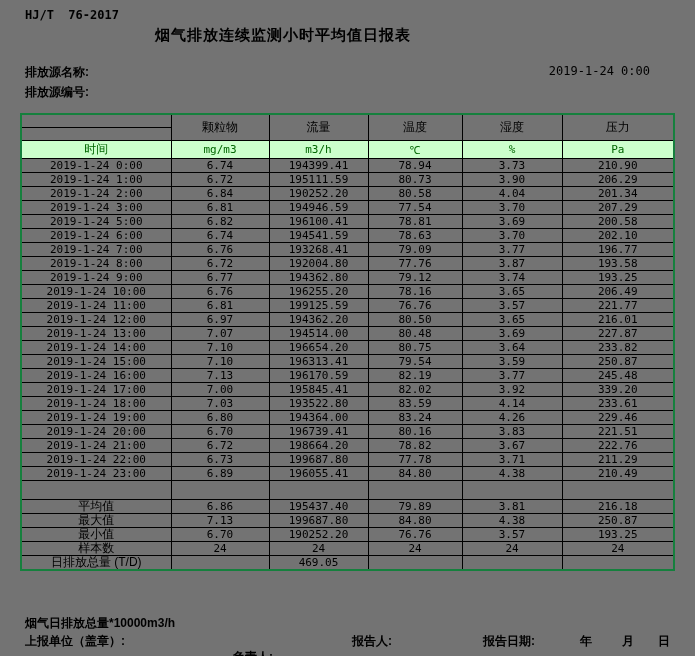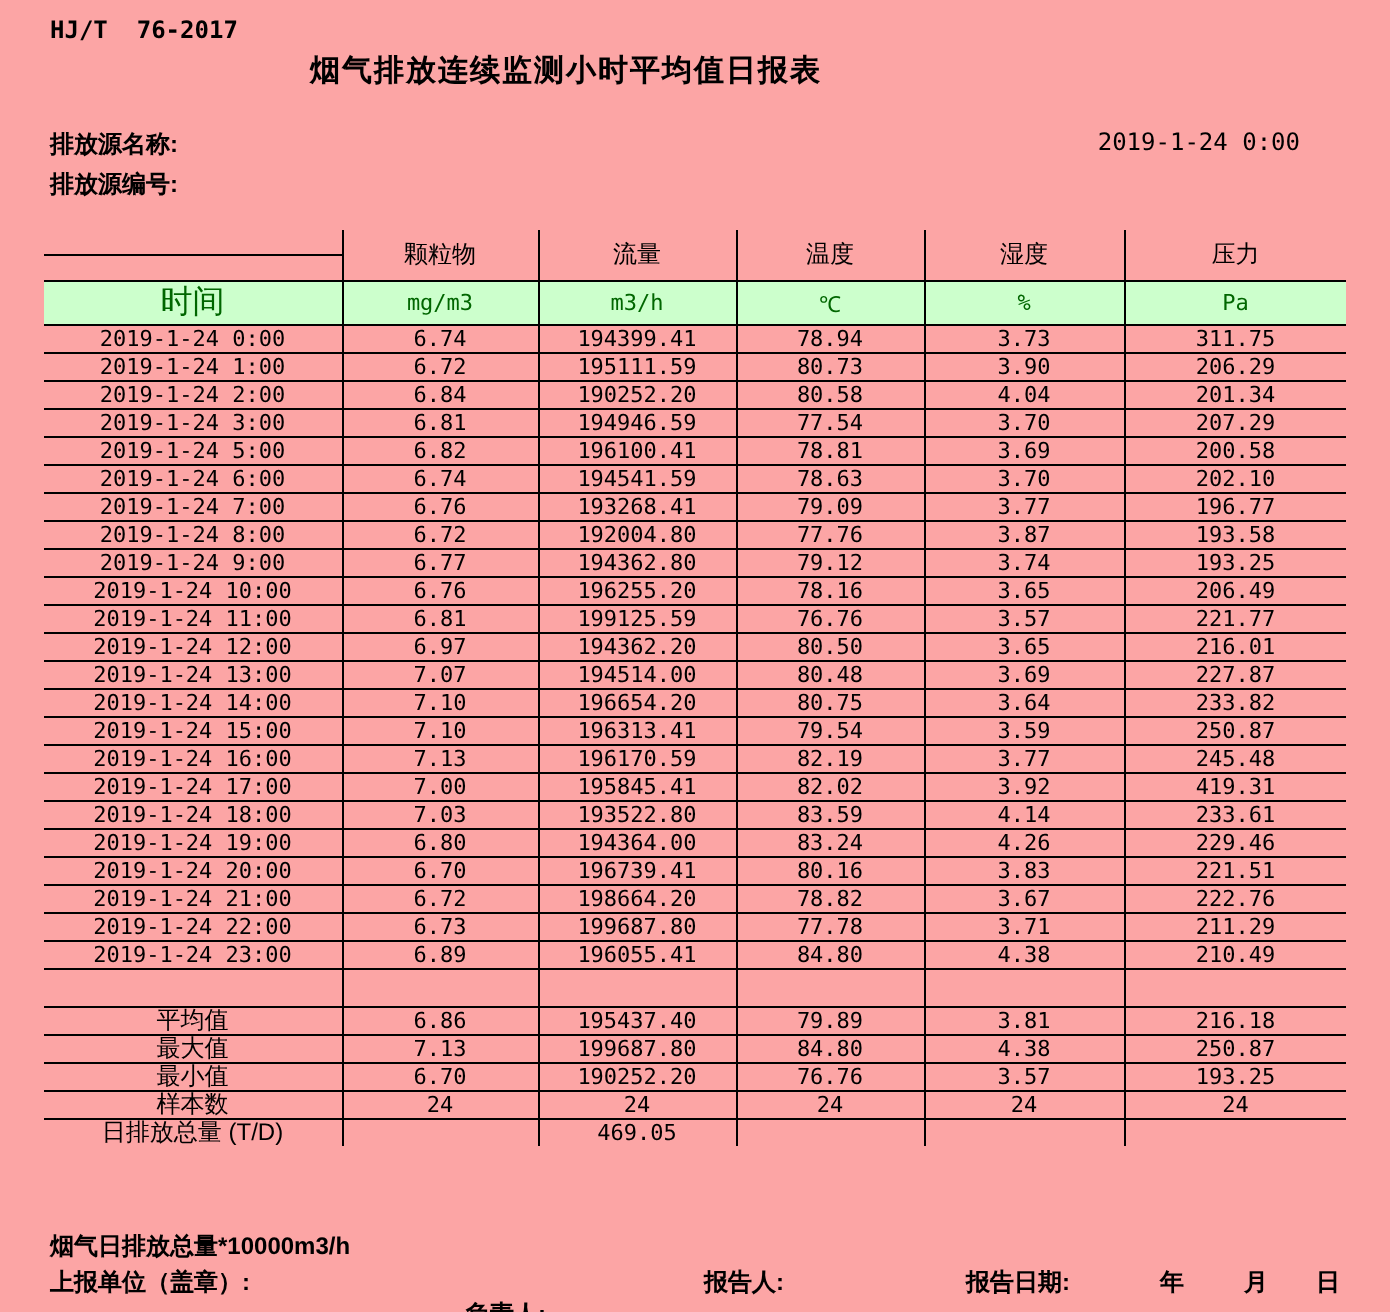--- a/index.html
+++ b/index.html
@@ -1,21 +1,21 @@
 <!DOCTYPE html>
 <html><head>
 <meta charset="utf-8">
 <style>
   * { margin: 0; padding: 0; box-sizing: border-box; }
   html, body { background: #fff; }
   .page {
     position: relative;
     width: 695px;
     height: 656px;
-    background: #fca5a5;
+    background: #737373;
     font-family: "Liberation Sans", "DejaVu Sans", sans-serif;
     color: #000;
     overflow: hidden;
     padding-left: 40px;
   }
   .standard {
     position: absolute; left: 25px; top: 8px;
     font-size: 12px; font-weight: bold; white-space: pre;
     font-family: "DejaVu Sans Mono", "Liberation Mono", monospace;
   }
@@ -29,21 +29,21 @@
   .report-dt {
     position: absolute; right: 45px; top: 64px; font-size: 12px;
     font-family: "DejaVu Sans Mono", "Liberation Mono", monospace;
   }
 
   table.report {
     position: absolute; left: 20px; top: 113px;
     width: 653px;
     border-collapse: collapse;
     table-layout: fixed;
-    border: 2px solid #fca5a5;
+    border: 2px solid #15803d;
   }
   table.report td, table.report th {
     border: 1px solid #000;
     text-align: center;
     vertical-align: middle;
     font-weight: normal;
     overflow: hidden;
     white-space: nowrap;
   }
   
@@ -53,21 +53,21 @@
   .corner-split div { flex: 1; }
   .corner-split div + div { border-top: 1px solid #000; }
   
   tr.unit-row td {
     height: 16px;
     background: #ccffcc;
     color: #006600;
     font-size: 11px;
     font-family: "DejaVu Sans Mono", "Liberation Mono", monospace;
   }
-  tr.unit-row td.time-header { font-size: 16px; font-family: "Liberation Sans", sans-serif; }
+  tr.unit-row td.time-header { font-size: 12px; font-family: "Liberation Sans", sans-serif; }
   
   tr.data-row td, tr.summary-row td {
     height: 13.8px;
     line-height: 13px;
     font-size: 11px;
     font-family: "DejaVu Sans Mono", "Liberation Mono", monospace;
   }
   tr.summary-row td.label-cell {
     font-family: "Liberation Sans", sans-serif;
     font-size: 12px;
@@ -131,21 +131,21 @@
         <td>Pa</td>
       </tr>
     </thead>
     <tbody>
         <tr class="data-row">
           <td>2019-1-24 0:00</td>
           <td>6.74</td>
           <td>194399.41</td>
           <td>78.94</td>
           <td>3.73</td>
-          <td>311.75</td>
+          <td>210.90</td>
         </tr>
         <tr class="data-row">
           <td>2019-1-24 1:00</td>
           <td>6.72</td>
           <td>195111.59</td>
           <td>80.73</td>
           <td>3.90</td>
           <td>206.29</td>
         </tr>
         <tr class="data-row">
@@ -259,21 +259,21 @@
           <td>82.19</td>
           <td>3.77</td>
           <td>245.48</td>
         </tr>
         <tr class="data-row">
           <td>2019-1-24 17:00</td>
           <td>7.00</td>
           <td>195845.41</td>
           <td>82.02</td>
           <td>3.92</td>
-          <td>419.31</td>
+          <td>339.20</td>
         </tr>
         <tr class="data-row">
           <td>2019-1-24 18:00</td>
           <td>7.03</td>
           <td>193522.80</td>
           <td>83.59</td>
           <td>4.14</td>
           <td>233.61</td>
         </tr>
         <tr class="data-row">

